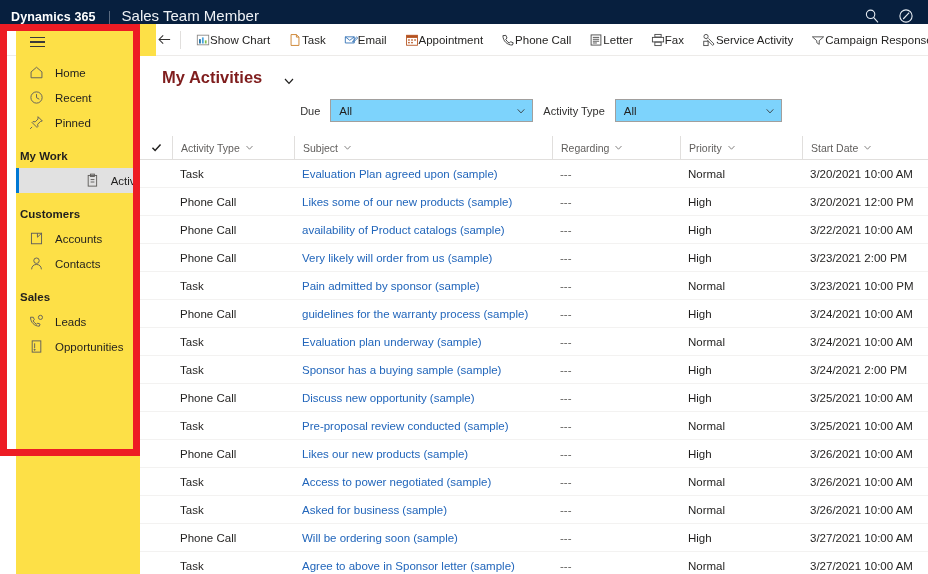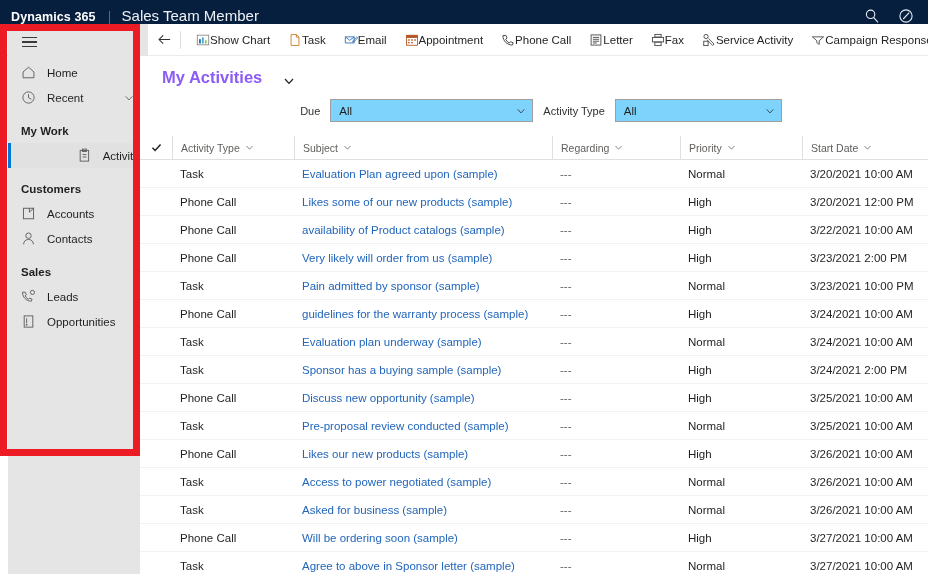--- a/index.html
+++ b/index.html
@@ -50,22 +50,22 @@
   .cmd-item {
     display: flex; align-items: center; 
     padding: 0 9px; height: 19px; flex: none;
     font-size: 11.5px; color: #252423; white-space: nowrap;
     cursor: default;
   }
   .cmd-ico { width:14px; height:14px; display:block; flex:none; }
 
   
   .sidebar {
-    position: absolute; top: 24px; left: 8px; width: 140px; height: 550px;
-    background: #e5e5e5;
+    position: absolute; top: 24px; left: 16px; width: 140px; height: 550px;
+    background: #fde047;
   }
   .side-hl {
     position: absolute; top: 24px; left: 0;
     width: 140px; height: 432px;
     border: 7px solid #ED1C24;
     pointer-events: none;
     z-index: 6;
   }
   .hamburger {
     height: 36px; display:flex; align-items:center; padding-left: 14px;
@@ -77,39 +77,39 @@
     height: 25px; display:flex; align-items:center;
     padding-left: 13px; gap: 11px;
     font-size: 11.5px; color: #201f1e; position: relative;
     cursor: default;
   }
   .side-ico { width: 15px; height: 15px; display:block; color:#605e5c; flex:none;}
   .side-label { white-space: nowrap; }
   .side-chev { margin-left:auto; margin-right: 14px; width:10px; height:10px; color:#605e5c;}
   .side-group {
     font-size: 11.5px; font-weight: bold; color: #201f1e;
-    padding: 15px 0 6px 13px;
+    padding: 15px 0 6px 4px;
   }
   .side-item.selected {
     background: #e1e1e1;
     justify-content: flex-end;
   }
   .side-item.selected::before {
     content:""; position:absolute; left:0; top:0; bottom:0; width:3px; background:#0078d4;
   }
 
   
   .main {
     position: absolute; top: 56px; left: 140px; width: 788px; height: 518px;
     background: #ffffff;
   }
   .view-title {
     display: flex; align-items: flex-end; gap: 21px;
     padding: 12px 0 0 22px;
-    font-size: 16.5px; font-weight: bold; color: #8b5cf6;
+    font-size: 16.5px; font-weight: bold; color: #7f1d1d;
   }
   .view-chev { width: 12px; height: 12px; color: #201f1e; margin-top: 3px; }
 
   .filters {
     display: flex; align-items: center; padding: 12px 0 0 14px; gap: 10px; justify-content: center;
   }
   .flabel { font-size: 11px; color: #323130; white-space:nowrap; }
   .fselect {
     height: 23px; border: 1px solid #a19f9d; background:#7dd3fc;
     display:flex; align-items:center; font-size: 11.5px; color:#201f1e;
@@ -296,20 +296,30 @@
       <svg class="side-ico" viewBox="0 0 16 16" fill="none" stroke="currentColor" stroke-width="1">
         <circle cx="8" cy="8" r="6"></circle>
           <polyline points="8,4.4 8,8.2 11,9.8"></polyline>
       </svg>
       <span class="side-label">Recent</span>
       <svg class="side-chev" viewBox="0 0 12 12" fill="none" stroke="currentColor" stroke-width="1.1">
         <polyline points="2,4 6,8.3 10,4"></polyline>
       </svg>
     </div>
 
+    <div class="side-item">
+      <svg class="side-ico" viewBox="0 0 16 16" fill="none" stroke="currentColor" stroke-width="1">
+        <path d="M9.6 1.8 l4.6 4.6 -2 .5 -3 3 .3 2.3 -1 1 -5.2 -5.2 1 -1 2.3 .3 3 -3 z"></path>
+        <line x1="3.3" y1="12.7" x2="1.2" y2="14.8"></line>
+      </svg>
+      <span class="side-label">Pinned</span>
+      <svg class="side-chev" viewBox="0 0 12 12" fill="none" stroke="currentColor" stroke-width="1.1">
+        <polyline points="2,4 6,8.3 10,4"></polyline>
+      </svg>
+    </div>
 
     <div class="side-group">My Work</div>
     <div class="side-item selected">
       <svg class="side-ico" viewBox="0 0 16 16" fill="none" stroke="currentColor" stroke-width="1">
         <rect x="3.4" y="2.6" width="9" height="11.4"></rect>
           <rect x="5.8" y="1.2" width="4.2" height="2.5"></rect>
         <line x1="6" y1="7" x2="10" y2="7"></line>
           <line x1="6" y1="9.6" x2="10" y2="9.6"></line>
       </svg>
       <span class="side-label">Activities</span>

